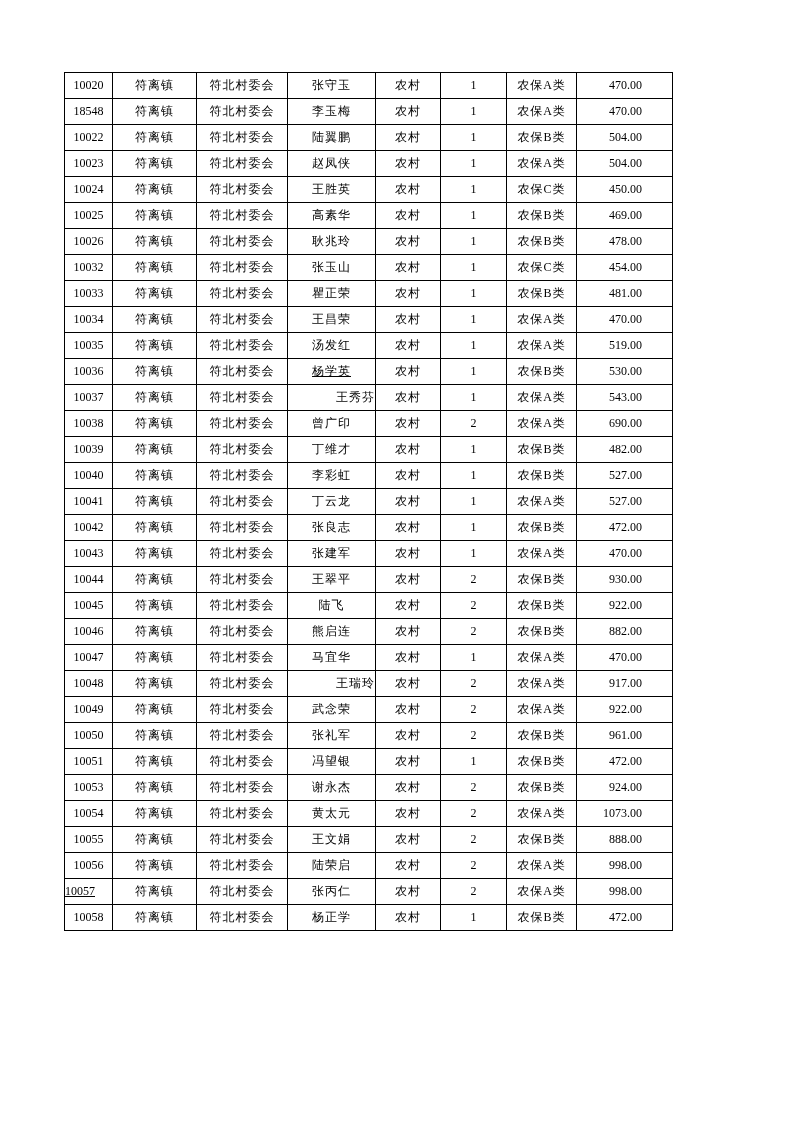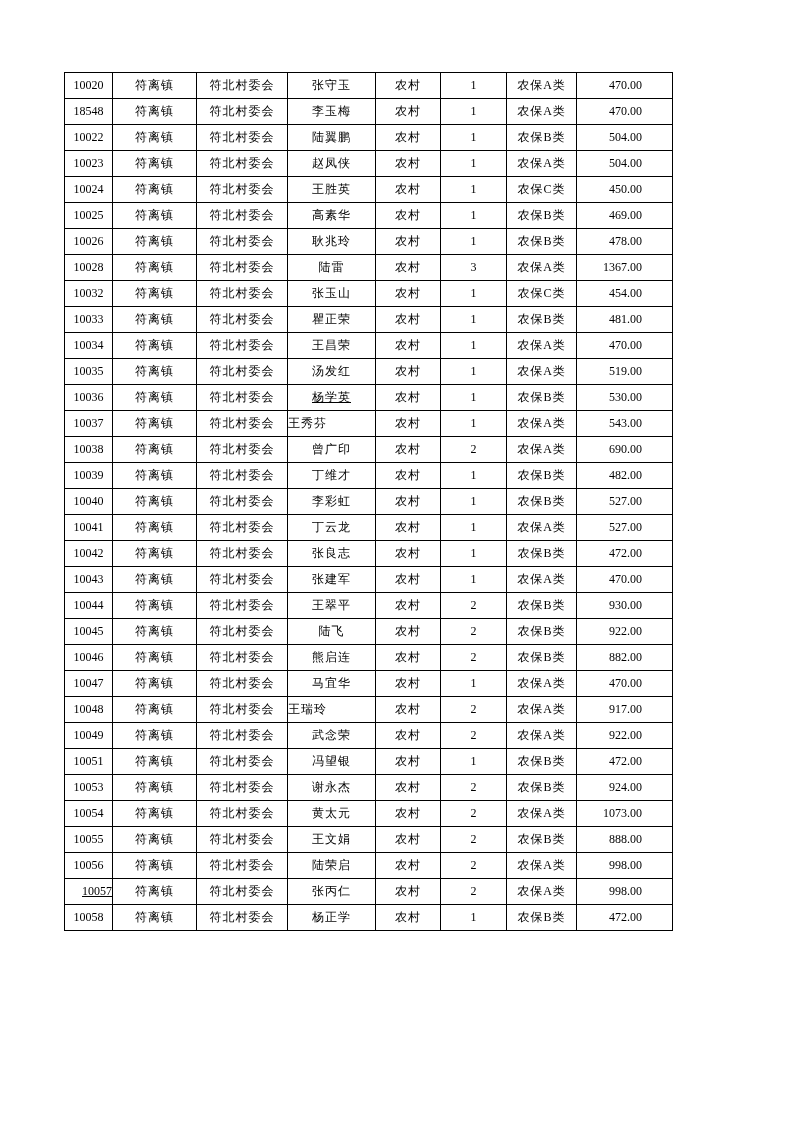--- a/index.html
+++ b/index.html
@@ -112,30 +112,20 @@
           <td class="num" style="text-align: center;">10026</td>
           <td style="text-align: center;">符离镇</td>
           <td style="text-align: center;">符北村委会</td>
           <td style="text-align: center;">耿兆玲</td>
           <td style="text-align: center;">农村</td>
           <td class="num" style="text-align: center;">1</td>
           <td style="text-align: center;">农保B类</td>
           <td class="num" style="text-align: right; padding-right: 30px;">478.00</td>
         </tr>
         <tr>
-          <td class="num" style="text-align: center;">10028</td>
-          <td style="text-align: center;">符离镇</td>
-          <td style="text-align: center;">符北村委会</td>
-          <td style="text-align: center;">陆雷</td>
-          <td style="text-align: center;">农村</td>
-          <td class="num" style="text-align: center;">3</td>
-          <td style="text-align: center;">农保A类</td>
-          <td class="num" style="text-align: right; padding-right: 30px;">1367.00</td>
-        </tr>
-        <tr>
           <td class="num" style="text-align: center;">10032</td>
           <td style="text-align: center;">符离镇</td>
           <td style="text-align: center;">符北村委会</td>
           <td style="text-align: center;">张玉山</td>
           <td style="text-align: center;">农村</td>
           <td class="num" style="text-align: center;">1</td>
           <td style="text-align: center;">农保C类</td>
           <td class="num" style="text-align: right; padding-right: 30px;">454.00</td>
         </tr>
         <tr>
@@ -175,21 +165,21 @@
           <td style="text-align: center; text-decoration: underline;">杨学英</td>
           <td style="text-align: center;">农村</td>
           <td class="num" style="text-align: center;">1</td>
           <td style="text-align: center;">农保B类</td>
           <td class="num" style="text-align: right; padding-right: 30px;">530.00</td>
         </tr>
         <tr>
           <td class="num" style="text-align: center;">10037</td>
           <td style="text-align: center;">符离镇</td>
           <td style="text-align: center;">符北村委会</td>
-          <td style="text-align: left;">王秀芬</td>
+          <td style="text-align: right;">王秀芬</td>
           <td style="text-align: center;">农村</td>
           <td class="num" style="text-align: center;">1</td>
           <td style="text-align: center;">农保A类</td>
           <td class="num" style="text-align: right; padding-right: 30px;">543.00</td>
         </tr>
         <tr>
           <td class="num" style="text-align: center;">10038</td>
           <td style="text-align: center;">符离镇</td>
           <td style="text-align: center;">符北村委会</td>
           <td style="text-align: center;">曾广印</td>
@@ -285,37 +275,47 @@
           <td style="text-align: center;">马宜华</td>
           <td style="text-align: center;">农村</td>
           <td class="num" style="text-align: center;">1</td>
           <td style="text-align: center;">农保A类</td>
           <td class="num" style="text-align: right; padding-right: 30px;">470.00</td>
         </tr>
         <tr>
           <td class="num" style="text-align: center;">10048</td>
           <td style="text-align: center;">符离镇</td>
           <td style="text-align: center;">符北村委会</td>
-          <td style="text-align: left;">王瑞玲</td>
+          <td style="text-align: right;">王瑞玲</td>
           <td style="text-align: center;">农村</td>
           <td class="num" style="text-align: center;">2</td>
           <td style="text-align: center;">农保A类</td>
           <td class="num" style="text-align: right; padding-right: 30px;">917.00</td>
         </tr>
         <tr>
           <td class="num" style="text-align: center;">10049</td>
           <td style="text-align: center;">符离镇</td>
           <td style="text-align: center;">符北村委会</td>
           <td style="text-align: center; margin-top: 25px;">武念荣</td>
           <td style="text-align: center;">农村</td>
           <td class="num" style="text-align: center;">2</td>
           <td style="text-align: center;">农保A类</td>
           <td class="num" style="text-align: right; padding-right: 30px;">922.00</td>
         </tr>
         <tr>
+          <td class="num" style="text-align: center;">10050</td>
+          <td style="text-align: center;">符离镇</td>
+          <td style="text-align: center;">符北村委会</td>
+          <td style="text-align: center;">张礼军</td>
+          <td style="text-align: center;">农村</td>
+          <td class="num" style="text-align: center;">2</td>
+          <td style="text-align: center;">农保B类</td>
+          <td class="num" style="text-align: right; padding-right: 30px;">961.00</td>
+        </tr>
+        <tr>
           <td class="num" style="text-align: center;">10051</td>
           <td style="text-align: center;">符离镇</td>
           <td style="text-align: center;">符北村委会</td>
           <td style="text-align: center;">冯望银</td>
           <td style="text-align: center;">农村</td>
           <td class="num" style="text-align: center;">1</td>
           <td style="text-align: center;">农保B类</td>
           <td class="num" style="text-align: right; padding-right: 30px;">472.00</td>
         </tr>
         <tr>
@@ -352,21 +352,21 @@
           <td class="num" style="text-align: center;">10056</td>
           <td style="text-align: center;">符离镇</td>
           <td style="text-align: center;">符北村委会</td>
           <td style="text-align: center;">陆荣启</td>
           <td style="text-align: center;">农村</td>
           <td class="num" style="text-align: center;">2</td>
           <td style="text-align: center;">农保A类</td>
           <td class="num" style="text-align: right; padding-right: 30px;">998.00</td>
         </tr>
         <tr>
-          <td class="num" style="text-align: right; text-decoration: underline;">10057</td>
+          <td class="num" style="text-align: left; text-decoration: underline;">10057</td>
           <td style="text-align: center;">符离镇</td>
           <td style="text-align: center;">符北村委会</td>
           <td style="text-align: center;">张丙仁</td>
           <td style="text-align: center;">农村</td>
           <td class="num" style="text-align: center;">2</td>
           <td style="text-align: center;">农保A类</td>
           <td class="num" style="text-align: right; padding-right: 30px;">998.00</td>
         </tr>
         <tr>
           <td class="num" style="text-align: center;">10058</td>

